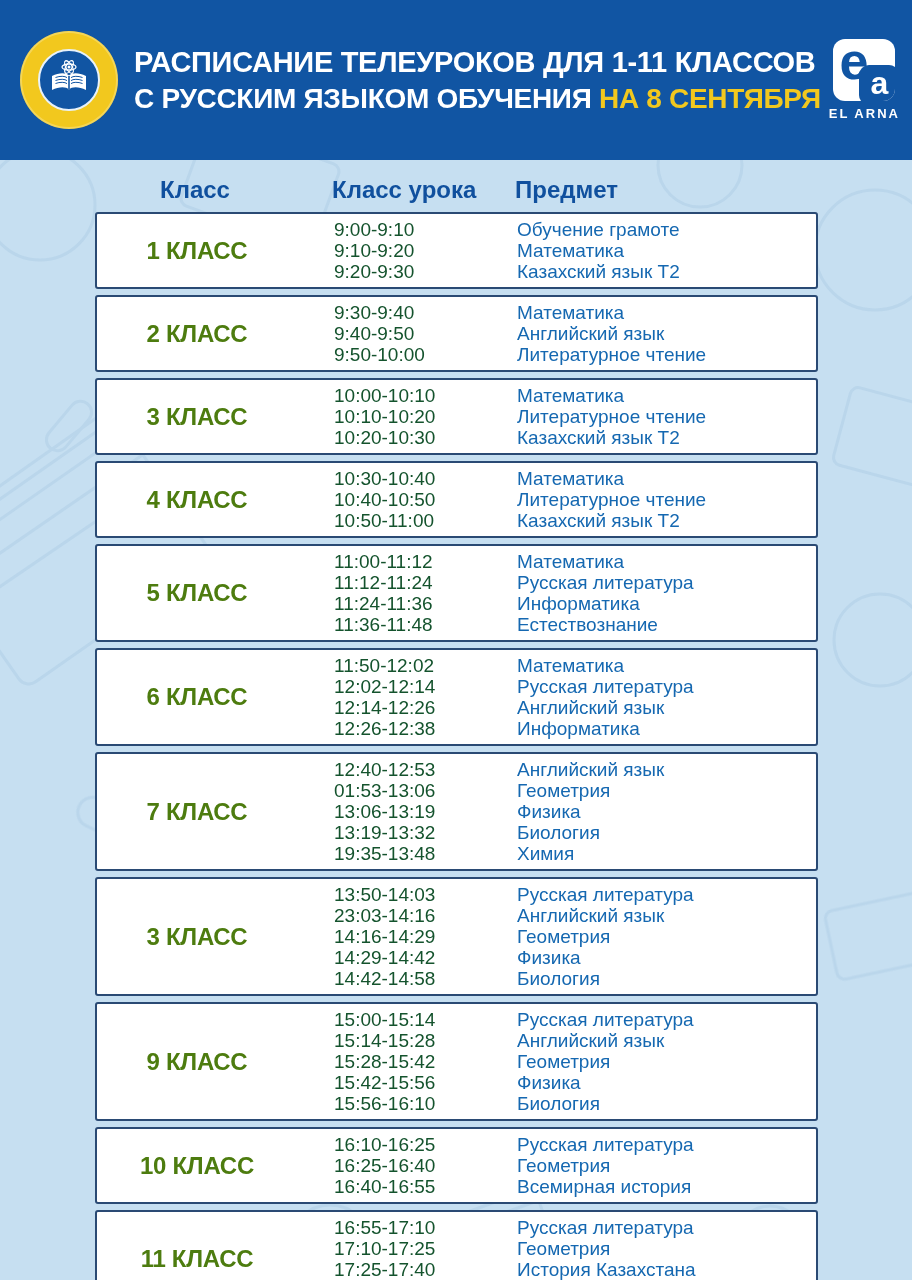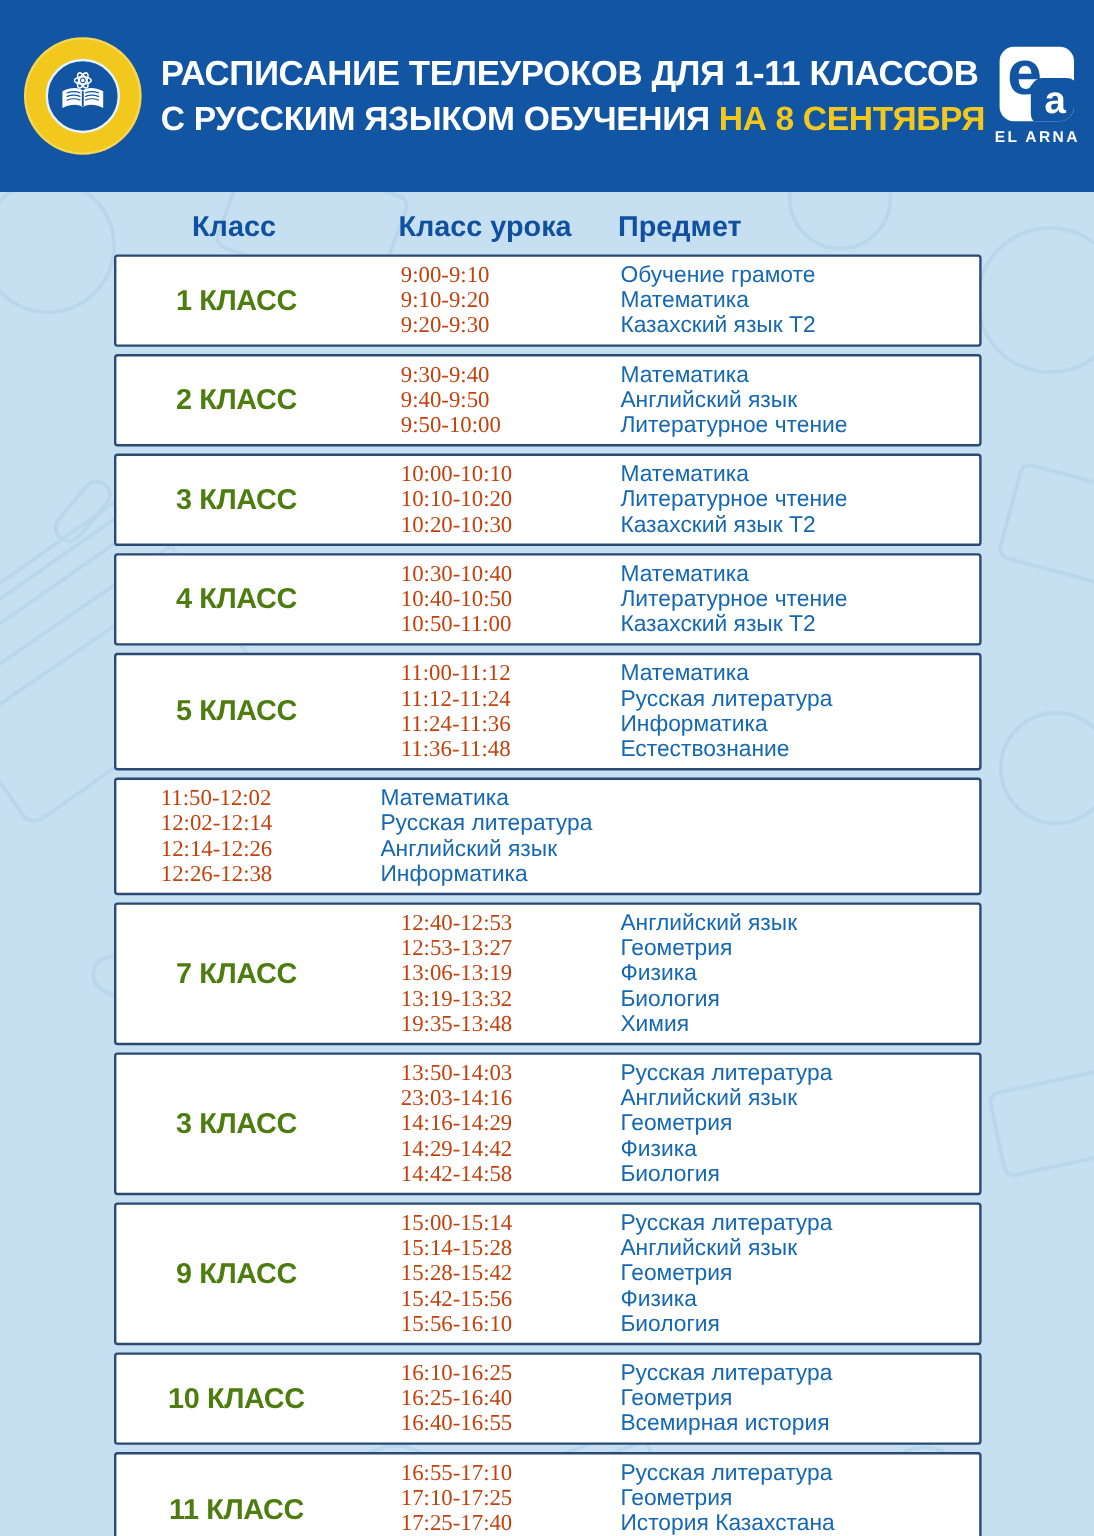--- a/index.html
+++ b/index.html
@@ -115,22 +115,21 @@
     text-align:center;
     color:#4d7c0f;
     font-weight:bold;
     font-size:24px;
     letter-spacing:-0.3px;
   }
   .times { width:183px; margin-left:37px; }
   .subjects { flex:1; }
   .time-line {
     font-size:19px; line-height:21px;
-    color:#c2410c;
-    font-family:Liberation Serif, serif;
+    color:#14532d;
   }
   .subject-line {
     font-size:19px; line-height:21px;
     color:#1568B1;
   }
 
   
   .footer {
     position:absolute;
     left:0; right:0; bottom:16px;
@@ -291,39 +290,40 @@
           </div>
     <div class="subjects">
             <div class="subject-line">Математика</div>
             <div class="subject-line">Русская литература</div>
             <div class="subject-line">Информатика</div>
             <div class="subject-line">Естествознание</div>
           </div>
   </div>
 
   <div class="card">
+    <div class="class-name">6 КЛАСС</div>
     <div class="times">
             <div class="time-line">11:50-12:02</div>
             <div class="time-line">12:02-12:14</div>
             <div class="time-line">12:14-12:26</div>
             <div class="time-line">12:26-12:38</div>
           </div>
     <div class="subjects">
             <div class="subject-line">Математика</div>
             <div class="subject-line">Русская литература</div>
             <div class="subject-line">Английский язык</div>
             <div class="subject-line">Информатика</div>
           </div>
   </div>
 
   <div class="card">
     <div class="class-name">7 КЛАСС</div>
     <div class="times">
             <div class="time-line">12:40-12:53</div>
-            <div class="time-line">12:53-13:27</div>
+            <div class="time-line">01:53-13:06</div>
             <div class="time-line">13:06-13:19</div>
             <div class="time-line">13:19-13:32</div>
             <div class="time-line">19:35-13:48</div>
           </div>
     <div class="subjects">
             <div class="subject-line">Английский язык</div>
             <div class="subject-line">Геометрия</div>
             <div class="subject-line">Физика</div>
             <div class="subject-line">Биология</div>
             <div class="subject-line">Химия</div>

